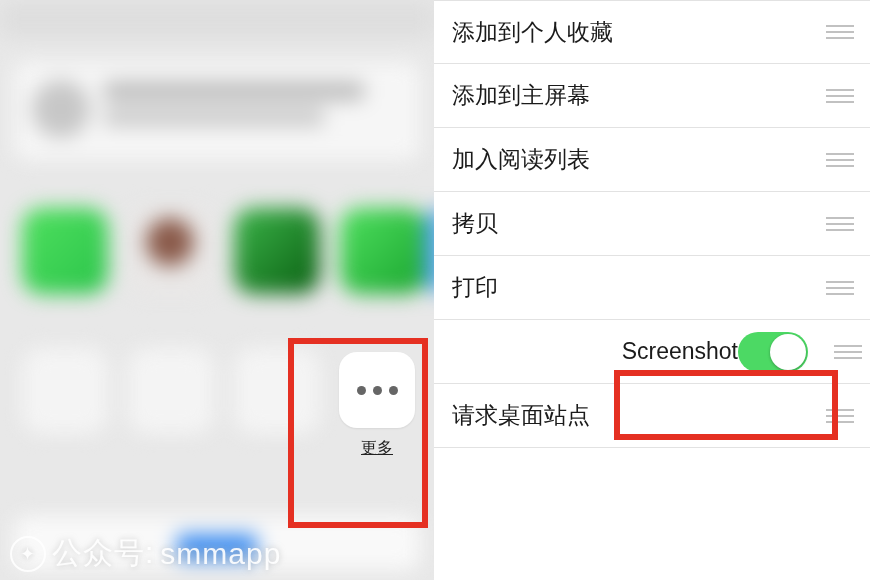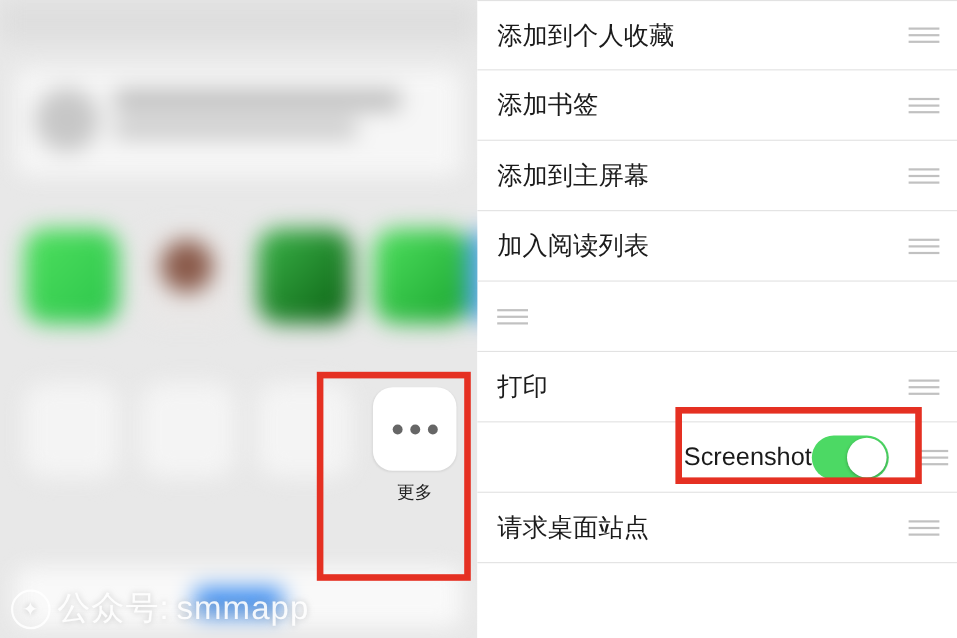--- a/index.html
+++ b/index.html
@@ -81,21 +81,21 @@
       text-align:center;
     }
     .more-tile {
       width:76px; height:76px; margin:0 auto 10px;
       background:#fff; border-radius:18px;
       display:flex; align-items:center; justify-content:center;
       box-shadow:0 1px 2px rgba(0,0,0,0.08);
     }
     .dots { display:flex; gap:7px; }
     .dot { width:9px; height:9px; border-radius:50%; background:#666; }
-    .more-label { font-size:16px; color:#222; }
+    .more-label { font-size:16px; color:#222;text-decoration:underline; }
 
     
     .right-panel {
       width:436px; height:580px; background:#fff;
       position:relative;
     }
     .row {
       height:64px; display:flex; align-items:center;
       padding:0 16px 0 18px; border-bottom:1px solid #e2e2e2;
       justify-content:space-between;
@@ -179,44 +179,37 @@
   <div class="right-panel">
     <div class="row">
       <span class="row-label">添加到个人收藏</span>
       <div class="drag-handle">
           <span></span>
           <span></span>
           <span></span>
         </div>
     </div>
     <div class="row">
-      <span class="row-label">添加书签</span>
-      <div class="drag-handle">
-          <span></span>
-          <span></span>
-          <span></span>
-        </div>
-    </div>
-    <div class="row">
       <span class="row-label">添加到主屏幕</span>
       <div class="drag-handle">
           <span></span>
           <span></span>
           <span></span>
         </div>
     </div>
     <div class="row">
       <span class="row-label">加入阅读列表</span>
       <div class="drag-handle">
           <span></span>
           <span></span>
           <span></span>
         </div>
     </div>
     <div class="row">
+      <span class="row-label">拷贝</span>
       <div class="drag-handle">
           <span></span>
           <span></span>
           <span></span>
         </div>
     </div>
     <div class="row">
       <span class="row-label">打印</span>
       <div class="drag-handle">
           <span></span>

